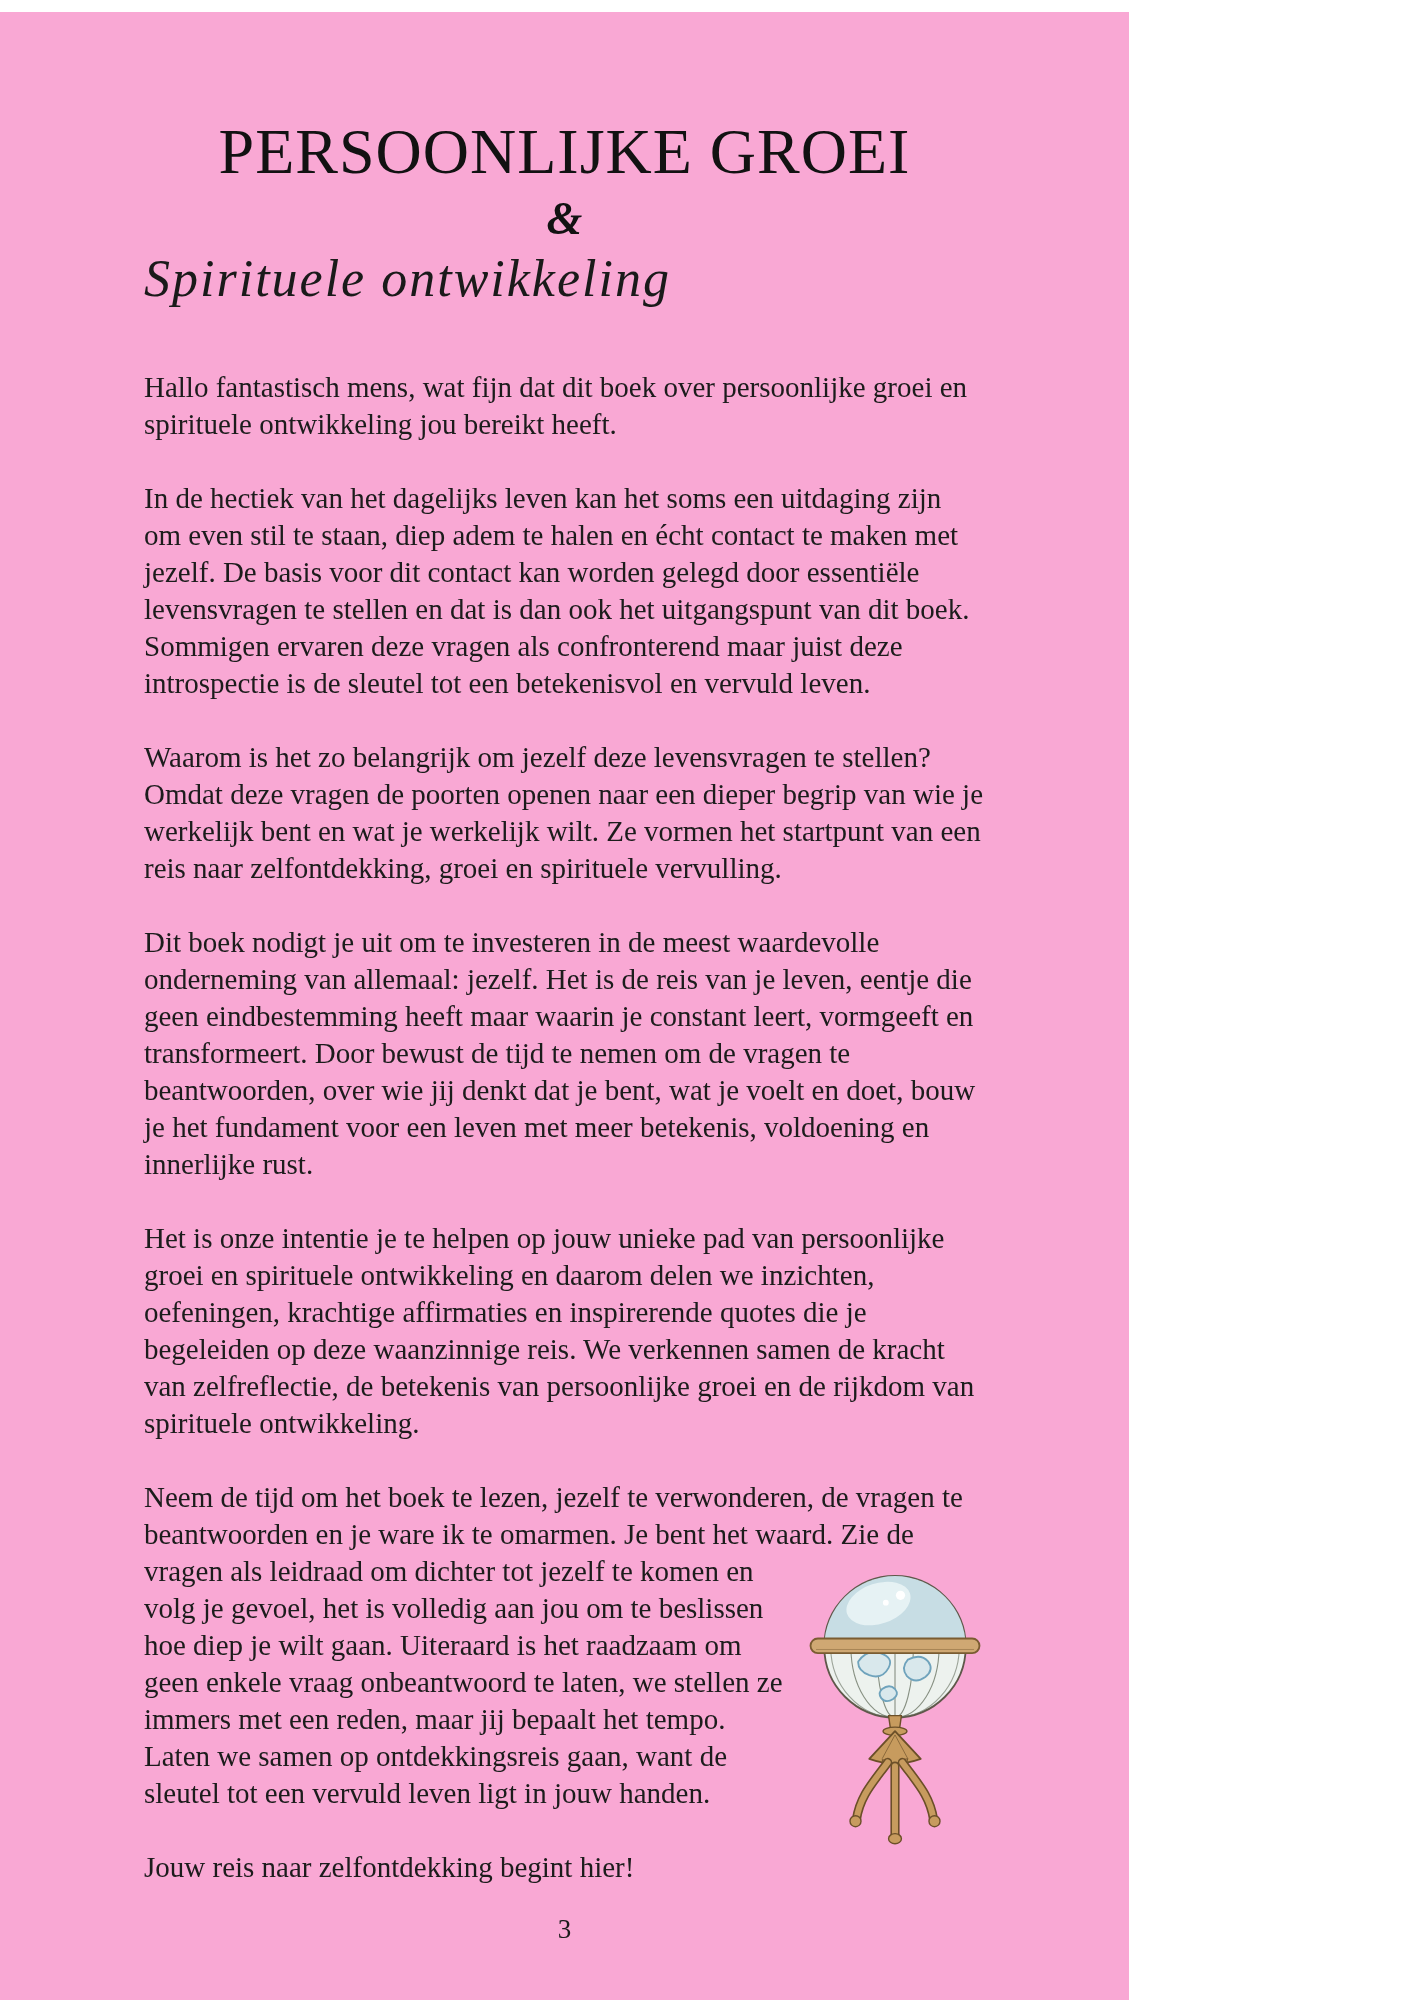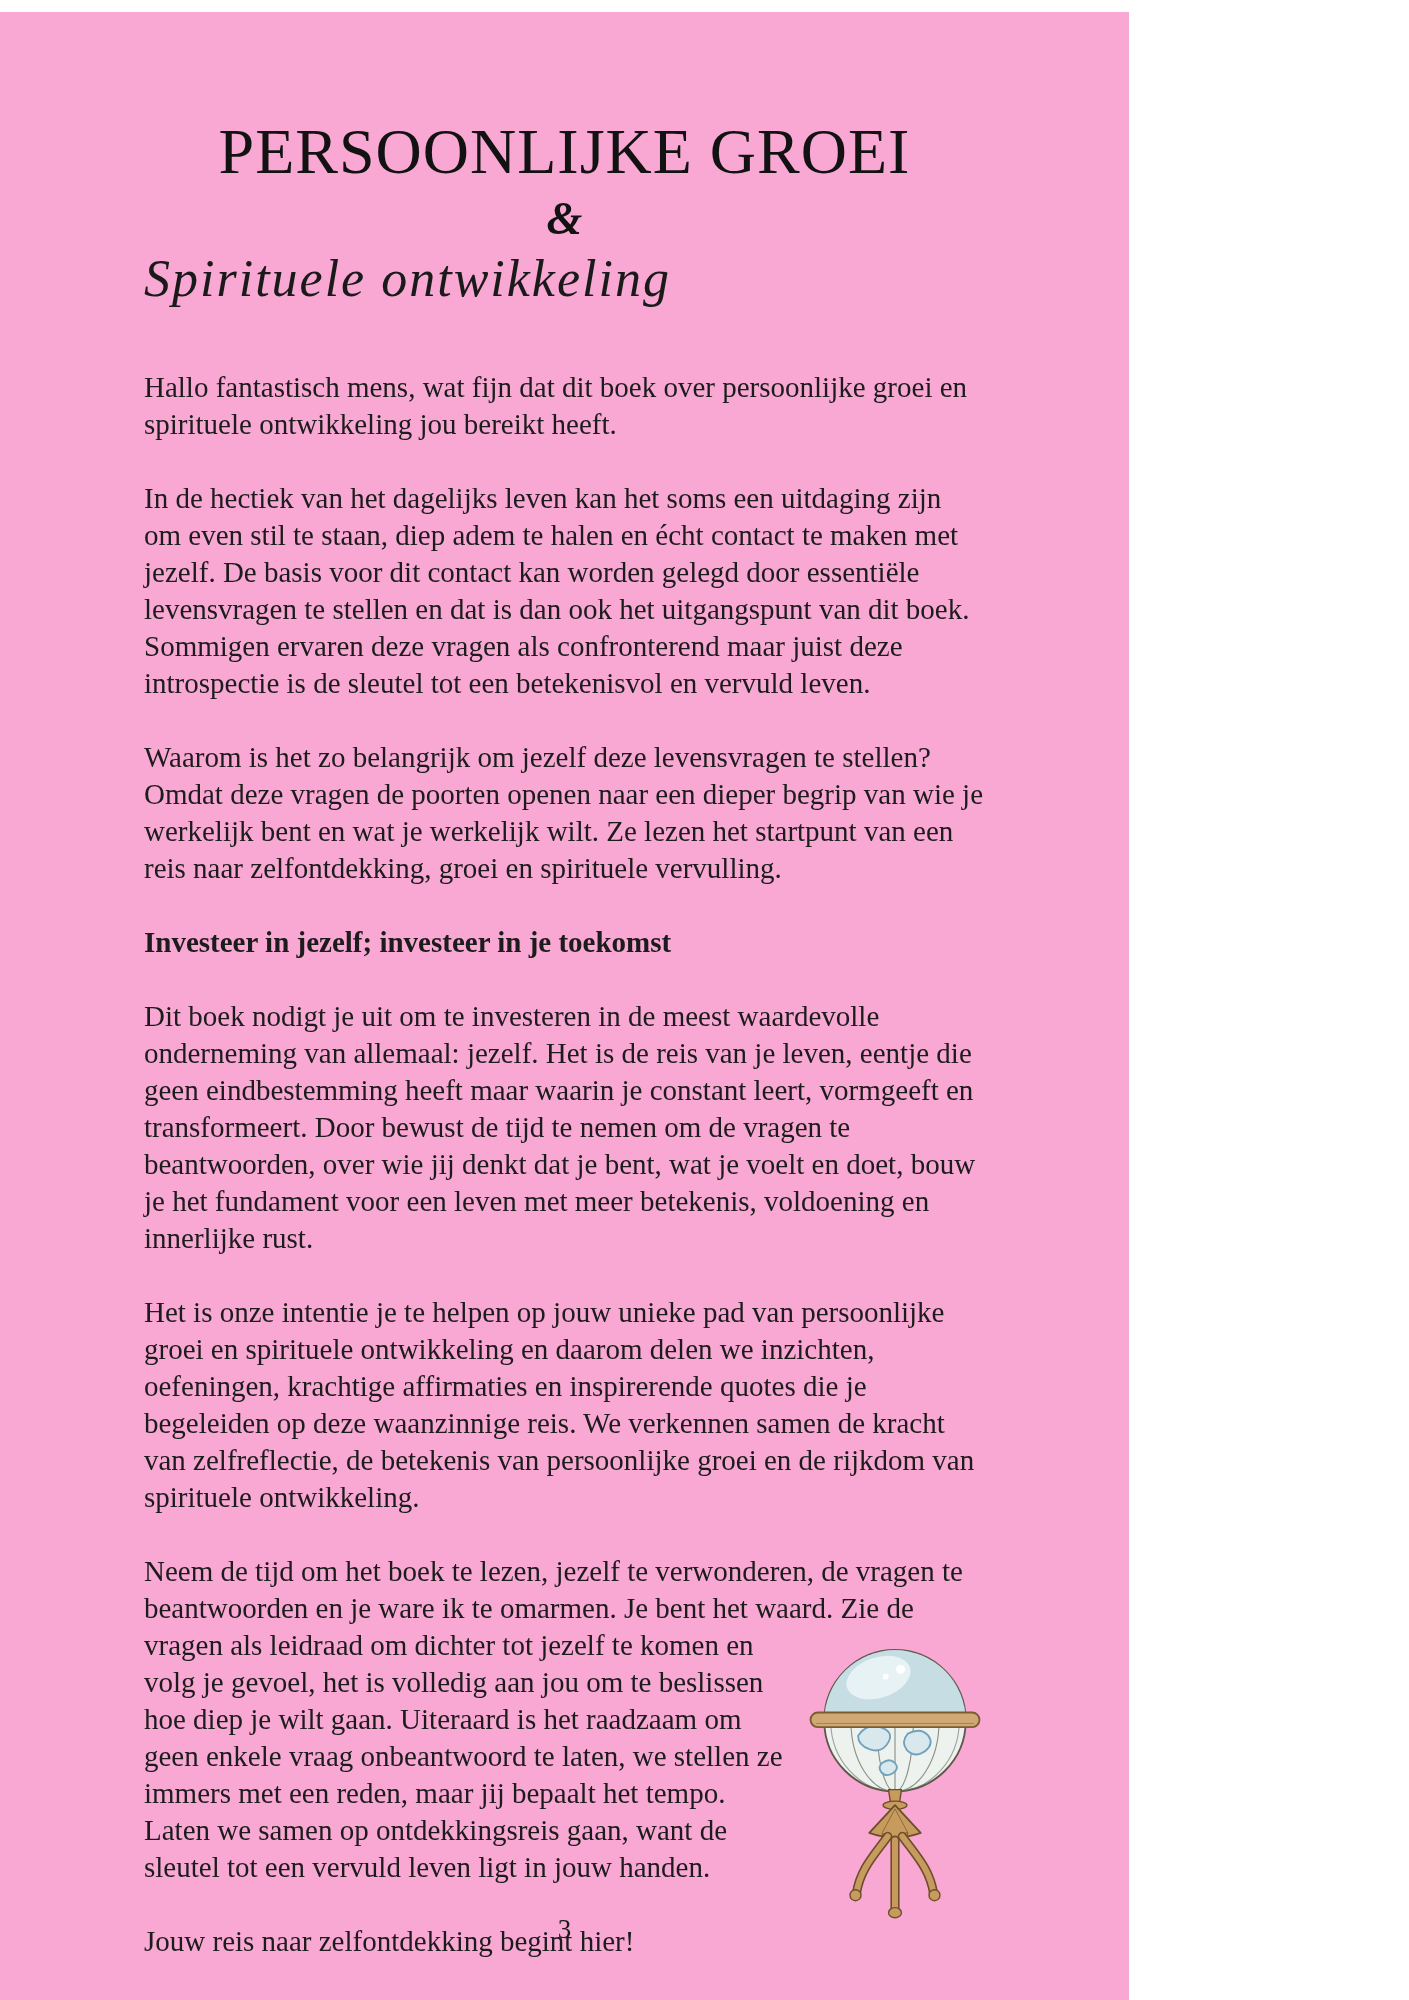--- a/index.html
+++ b/index.html
@@ -82,23 +82,22 @@
 
     <header>
       <h1 class="title">PERSOONLIJKE GROEI</h1>
       <div class="amp">&amp;</div>
       <div class="subtitle">Spirituele ontwikkeling</div>
     </header>
 
     <main class="bodytext">
       <p>Hallo fantastisch mens, wat fijn dat dit boek over persoonlijke groei en spirituele ontwikkeling jou bereikt heeft.</p>
       <p>In de hectiek van het dagelijks leven kan het soms een uitdaging zijn om even stil te staan, diep adem te halen en écht contact te maken met jezelf. De basis voor dit contact kan worden gelegd door essentiële levensvragen te stellen en dat is dan ook het uitgangspunt van dit boek. Sommigen ervaren deze vragen als confronterend maar juist deze introspectie is de sleutel tot een betekenisvol en vervuld leven.</p>
-      <p>Waarom is het zo belangrijk om jezelf deze levensvragen te stellen? Omdat deze vragen de poorten openen naar een dieper begrip van wie je werkelijk bent en wat je werkelijk wilt. Ze lezen het startpunt van een reis naar zelfontdekking, groei en spirituele vervulling.</p>
+      <p>Waarom is het zo belangrijk om jezelf deze levensvragen te stellen? Omdat deze vragen de poorten openen naar een dieper begrip van wie je werkelijk bent en wat je werkelijk wilt. Ze vormen het startpunt van een reis naar zelfontdekking, groei en spirituele vervulling.</p>
 
-      <h2>Investeer in jezelf; investeer in je toekomst</h2>
       <p>Dit boek nodigt je uit om te investeren in de meest waardevolle onderneming van allemaal: jezelf. Het is de reis van je leven, eentje die geen eindbestemming heeft maar waarin je constant leert, vormgeeft en transformeert. Door bewust de tijd te nemen om de vragen te beantwoorden, over wie jij denkt dat je bent, wat je voelt en doet, bouw je het fundament voor een leven met meer betekenis, voldoening en innerlijke rust.</p>
 
       <p>Het is onze intentie je te helpen op jouw unieke pad van persoonlijke groei en spirituele ontwikkeling en daarom delen we inzichten, oefeningen, krachtige affirmaties en inspirerende quotes die je begeleiden op deze waanzinnige reis. We verkennen samen de kracht van zelfreflectie, de betekenis van persoonlijke groei en de rijkdom van spirituele ontwikkeling.</p>
 
       <div class="wrap-block">
         <div class="float-spacer"></div>
 
         <figure class="globe">
           <svg viewBox="0 0 196 320" xmlns="http://www.w3.org/2000/svg">
             <defs>

